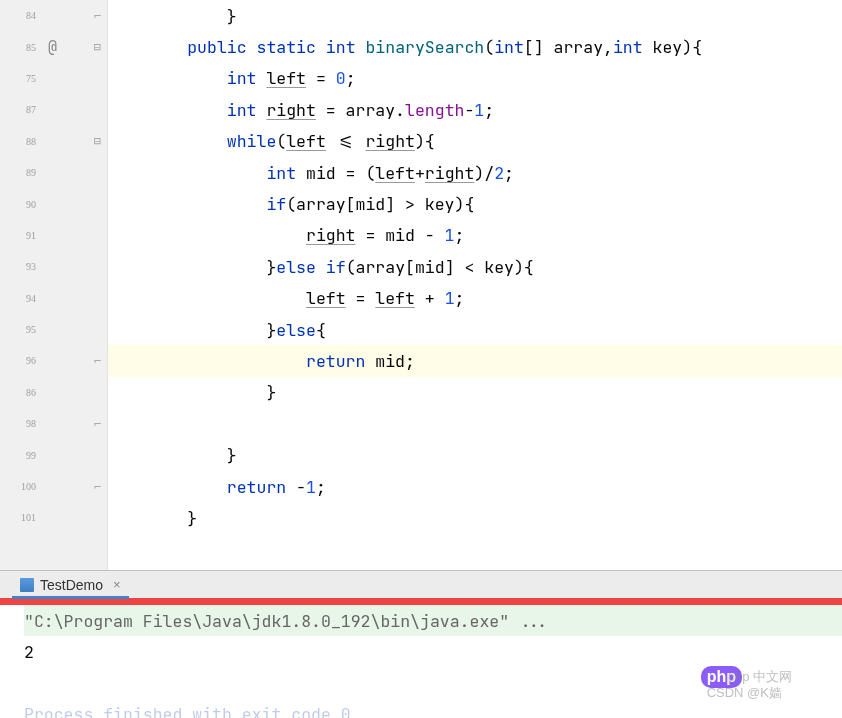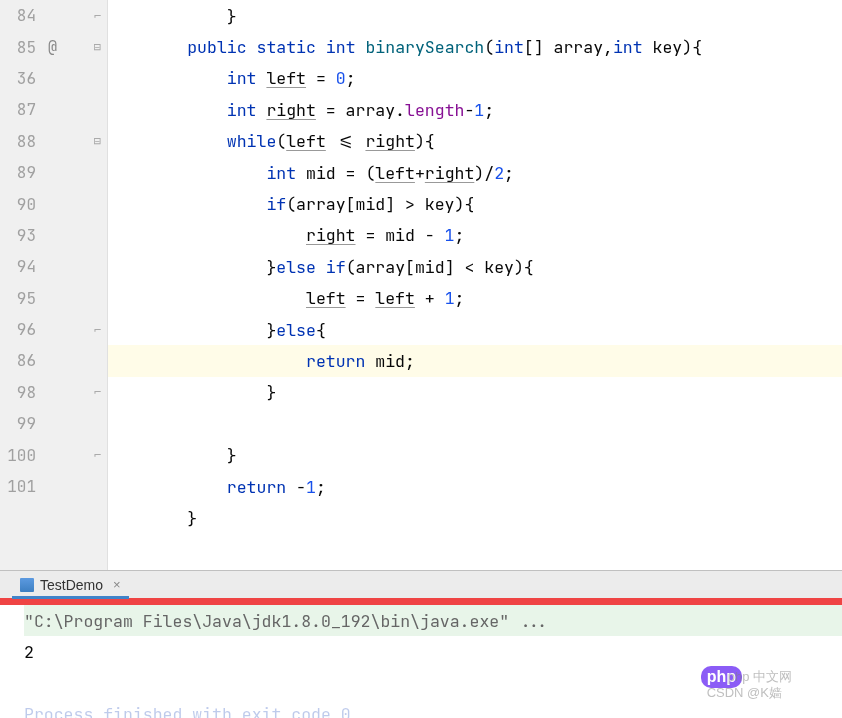--- a/index.html
+++ b/index.html
@@ -23,24 +23,25 @@
       user-select: none;
     }
     .gutter-row {
       display: flex;
       align-items: center;
       height: 31.4px;
       position: relative;
     }
     .line-num {
       color: #a0a0a0;
-      font-size: 16px;
+      font-size: 10px;
       width: 40px;
       text-align: right;
       padding-right: 4px;
+      font-family: Liberation Serif, serif;
     }
     .annotation {
       color: #888;
       font-size: 15px;
       padding-left: 8px;
     }
     .fold-icon {
       position: absolute;
       right: 6px;
       color: #aaa;
@@ -159,35 +160,38 @@
       <div class="gutter-row">
         <span class="line-num">84</span>
         <span class="fold-icon">⌐</span>
       </div>
       <div class="gutter-row">
         <span class="line-num">85</span>
         <span class="annotation">@</span>
         <span class="fold-icon">⊟</span>
       </div>
       <div class="gutter-row">
-        <span class="line-num">36</span>
+        <span class="line-num">75</span>
         <span class="fold-icon"></span>
       </div>
       <div class="gutter-row">
         <span class="line-num">87</span>
       </div>
       <div class="gutter-row">
         <span class="line-num">88</span>
         <span class="fold-icon">⊟</span>
       </div>
       <div class="gutter-row">
         <span class="line-num">89</span>
       </div>
       <div class="gutter-row">
         <span class="line-num">90</span>
+      </div>
+      <div class="gutter-row">
+        <span class="line-num">91</span>
       </div>
       <div class="gutter-row">
         <span class="line-num">93</span>
       </div>
       <div class="gutter-row">
         <span class="line-num">94</span>
         <span class="fold-icon"></span>
       </div>
       <div class="gutter-row">
         <span class="line-num">95</span>

